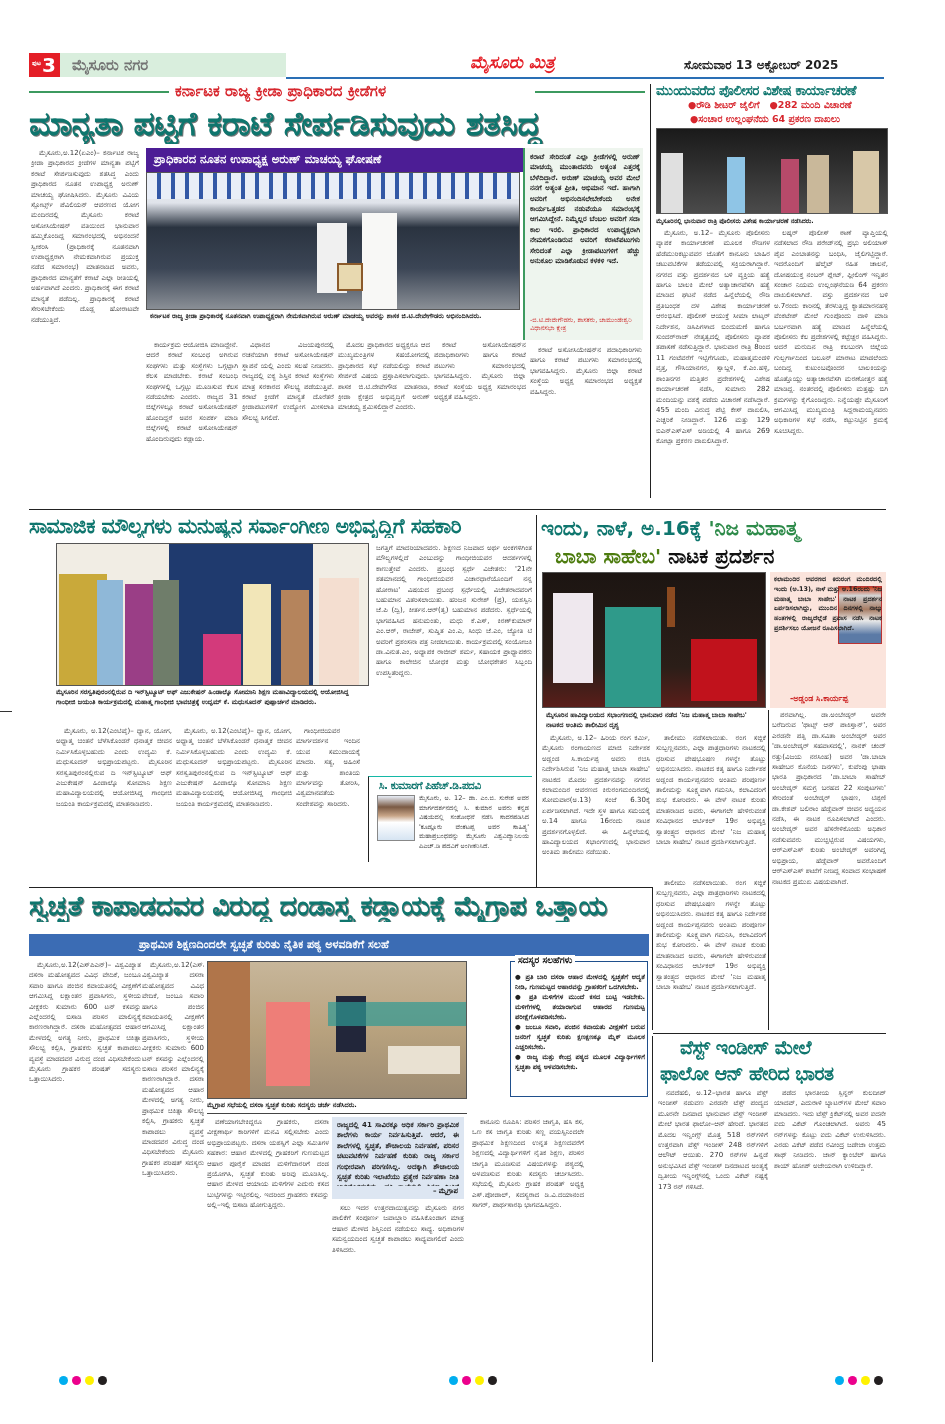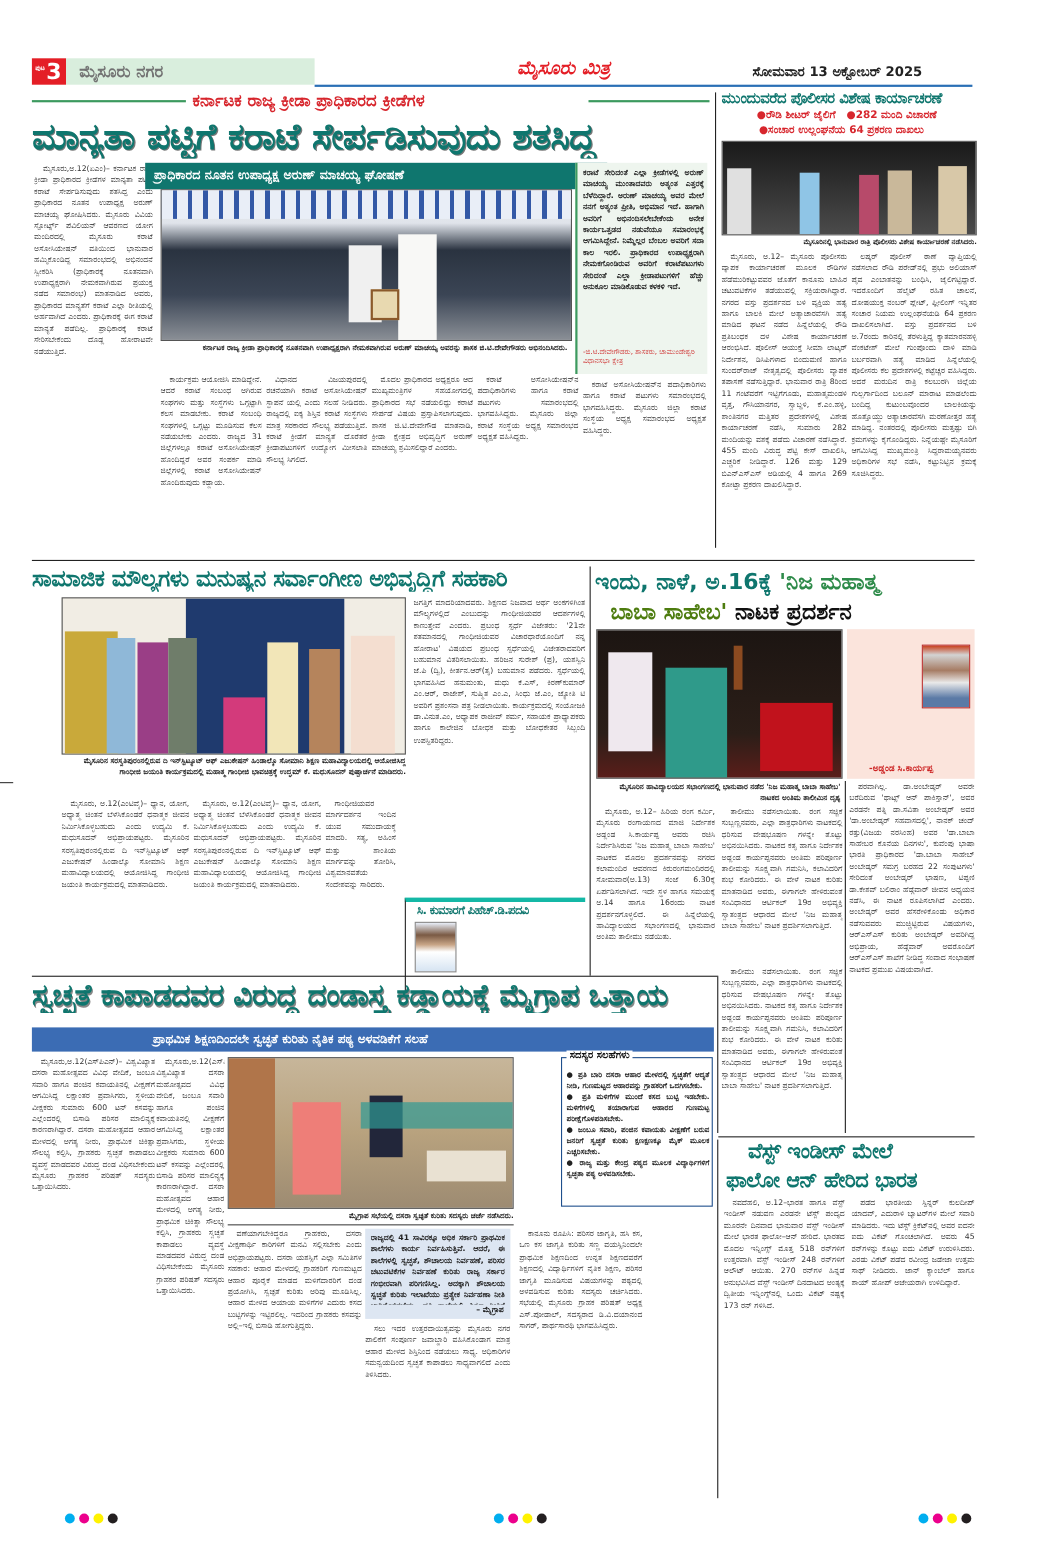--- a/index.html
+++ b/index.html
@@ -2,21 +2,21 @@
 <html><head>
 <meta charset="utf-8">
 <style>
 *{box-sizing:border-box;margin:0;padding:0}
 body{width:945px;height:1424px;background:#fff;font-family:"DejaVu Sans",sans-serif;position:relative;overflow:hidden;color:#111}
 .abs{position:absolute}
 .txt{font-size:7px;line-height:10.4px;color:#333;text-align:justify;overflow:hidden}
 .txt p{text-indent:8px}
 .rule{background:#222}
 .photo{overflow:hidden;border:1px solid #555}
-.cap{font-size:6.6px;line-height:9.5px;text-align:right;color:#222;font-weight:bold}
+.cap{font-size:6.6px;line-height:9.5px;text-align:left;color:#222;font-weight:bold}
 .hl{font-weight:bold;color:#0f766e;white-space:nowrap;letter-spacing:-0.5px}
 .reg{position:absolute;width:9px;height:9px;border-radius:50%}
 </style>
 </head>
 <body>
 
 <div class="abs" style="left:29px;top:53px;width:31px;height:24px;background:#e41e26;color:#fff">
   <span style="position:absolute;left:3px;top:6px;font-size:6px;font-weight:bold">ಪುಟ</span>
   <span style="position:absolute;left:13px;top:0;font-size:20px;font-weight:bold;line-height:24px">3</span>
 </div>
@@ -29,21 +29,21 @@
 
 <div class="abs" style="left:29px;top:91px;width:140px;height:2px;background:#3c9a5f"></div>
 <div class="abs hl" style="left:175px;top:82px;font-size:15px;color:#d7262d;letter-spacing:0">ಕರ್ನಾಟಕ ರಾಜ್ಯ ಕ್ರೀಡಾ ಪ್ರಾಧಿಕಾರದ ಕ್ರೀಡೆಗಳ</div>
 <div class="abs" style="left:535px;top:91px;width:110px;height:2px;background:#3c9a5f"></div>
 <div class="abs hl" style="left:29px;top:104px;font-size:33px;width:620px;overflow:hidden;text-shadow:1px 1px 0 #777">ಮಾನ್ಯತಾ ಪಟ್ಟಿಗೆ ಕರಾಟೆ ಸೇರ್ಪಡಿಸುವುದು ಶತಸಿದ್ಧ</div>
 
 <div class="abs txt" style="left:31px;top:148px;width:108px;height:348px">
     <p>ಮೈಸೂರು,ಅ.12(ಏಎಂ)– ಕರ್ನಾಟಕ ರಾಜ್ಯ ಕ್ರೀಡಾ ಪ್ರಾಧಿಕಾರದ ಕ್ರೀಡೆಗಳ ಮಾನ್ಯತಾ ಪಟ್ಟಿಗೆ ಕರಾಟೆ ಸೇರ್ಪಡಿಸುವುದು ಶತಸಿದ್ಧ ಎಂದು ಪ್ರಾಧಿಕಾರದ ನೂತನ ಉಪಾಧ್ಯಕ್ಷ ಅರುಣ್ ಮಾಚಯ್ಯ ಘೋಷಿಸಿದರು. ಮೈಸೂರು ವಿವಿಯ ಸ್ಪೋರ್ಟ್ಸ್ ಪೆವಿಲಿಯನ್ ಆವರಣದ ಯೋಗ ಮಂದಿರದಲ್ಲಿ ಮೈಸೂರು ಕರಾಟೆ ಅಸೋಸಿಯೇಷನ್ ವತಿಯಿಂದ ಭಾನುವಾರ ಹಮ್ಮಿಕೊಂಡಿದ್ದ ಸಮಾರಂಭದಲ್ಲಿ ಅಭಿನಂದನೆ ಸ್ವೀಕರಿಸಿ (ಪ್ರಾಧಿಕಾರಕ್ಕೆ ನೂತನವಾಗಿ ಉಪಾಧ್ಯಕ್ಷರಾಗಿ ನೇಮಕವಾಗಿರುವ ಪ್ರಯುಕ್ತ ನಡೆದ ಸಮಾರಂಭ) ಮಾತನಾಡಿದ ಅವರು, ಪ್ರಾಧಿಕಾರದ ಮಾನ್ಯತೆಗೆ ಕರಾಟೆ ಎಲ್ಲಾ ರೀತಿಯಲ್ಲಿ ಅರ್ಹವಾಗಿದೆ ಎಂದರು. ಪ್ರಾಧಿಕಾರಕ್ಕೆ ಈಗ ಕರಾಟೆ ಮಾನ್ಯತೆ ಪಡೆದಿಲ್ಲ. ಪ್ರಾಧಿಕಾರಕ್ಕೆ ಕರಾಟೆ ಸೇರಿಸಬೇಕೆಂದು ದೊಡ್ಡ ಹೋರಾಟವೇ ನಡೆಯುತ್ತಿದೆ.</p>
   </div>
 
-<div class="abs" style="left:132px;top:148px;width:420px;height:24px;background:#0f766e">
+<div class="abs" style="left:146px;top:148px;width:420px;height:24px;background:#4c1d95">
   <span style="position:absolute;left:8px;top:4px;font-size:11.5px;font-weight:bold;color:#fff;white-space:nowrap">ಪ್ರಾಧಿಕಾರದ ನೂತನ ಉಪಾಧ್ಯಕ್ಷ ಅರುಣ್ ಮಾಚಯ್ಯ ಘೋಷಣೆ</span>
 </div>
 <div class="abs photo" style="left:146px;top:172px;width:374px;height:138px;background:linear-gradient(180deg,#f4f4f4 0%,#dfe3ea 22%,#2a3340 40%,#3b4555 70%,#8a8f96 100%)">
   <div style="position:absolute;left:0;top:0;width:100%;height:26px;background:repeating-linear-gradient(90deg,#e9eef7 0 10px,#3358a6 10px 14px)"></div>
   <div style="position:absolute;left:170px;top:50px;width:30px;height:70px;background:#f0f0f0"></div>
   <div style="position:absolute;left:215px;top:40px;width:35px;height:98px;background:#f8f8f6"></div>
   <div style="position:absolute;left:190px;top:90px;width:26px;height:28px;background:#e8d9b0;border:2px solid #8b5a2b"></div>
 </div>
 <div class="abs cap" style="left:150px;top:312px;width:366px;height:20px;overflow:hidden">ಕರ್ನಾಟಕ ರಾಜ್ಯ ಕ್ರೀಡಾ ಪ್ರಾಧಿಕಾರಕ್ಕೆ ನೂತನವಾಗಿ ಉಪಾಧ್ಯಕ್ಷರಾಗಿ ನೇಮಕವಾಗಿರುವ ಅರುಣ್ ಮಾಚಯ್ಯ ಅವರನ್ನು ಶಾಸಕ ಜಿ.ಟಿ.ದೇವೇಗೌಡರು ಅಭಿನಂದಿಸಿದರು.</div>
 
@@ -112,41 +112,43 @@
 <div class="abs txt" style="left:56px;top:726px;width:116px;height:148px">
     <p>ಮೈಸೂರು, ಅ.12(ಎಂಟಿವೈ)– ಧ್ಯಾನ, ಯೋಗ, ಅಧ್ಯಾತ್ಮ ಚಿಂತನೆ ಬೆಳೆಸಿಕೊಂಡರೆ ಧನಾತ್ಮಕ ಜೀವನ ನಿರ್ಮಿಸಿಕೊಳ್ಳಬಹುದು ಎಂದು ಉದ್ಯಮಿ ಕೆ. ಮಧುಸೂದನ್ ಅಭಿಪ್ರಾಯಪಟ್ಟರು. ಮೈಸೂರಿನ ಸರಸ್ವತಿಪುರಂನಲ್ಲಿರುವ ದಿ ಇನ್‌ಸ್ಟಿಟ್ಯೂಟ್ ಆಫ್ ಎಜುಕೇಷನ್ ಹಿಂಡಾಲ್ಕೊ ಸೋಮಾನಿ ಶಿಕ್ಷಣ ಮಹಾವಿದ್ಯಾಲಯದಲ್ಲಿ ಆಯೋಜಿಸಿದ್ದ ಗಾಂಧೀಜಿ ಜಯಂತಿ ಕಾರ್ಯಕ್ರಮದಲ್ಲಿ ಮಾತನಾಡಿದರು.</p>
   </div>
 <div class="abs txt" style="left:176px;top:726px;width:116px;height:148px">
     <p>ಮೈಸೂರು, ಅ.12(ಎಂಟಿವೈ)– ಧ್ಯಾನ, ಯೋಗ, ಅಧ್ಯಾತ್ಮ ಚಿಂತನೆ ಬೆಳೆಸಿಕೊಂಡರೆ ಧನಾತ್ಮಕ ಜೀವನ ನಿರ್ಮಿಸಿಕೊಳ್ಳಬಹುದು ಎಂದು ಉದ್ಯಮಿ ಕೆ. ಮಧುಸೂದನ್ ಅಭಿಪ್ರಾಯಪಟ್ಟರು. ಮೈಸೂರಿನ ಸರಸ್ವತಿಪುರಂನಲ್ಲಿರುವ ದಿ ಇನ್‌ಸ್ಟಿಟ್ಯೂಟ್ ಆಫ್ ಎಜುಕೇಷನ್ ಹಿಂಡಾಲ್ಕೊ ಸೋಮಾನಿ ಶಿಕ್ಷಣ ಮಹಾವಿದ್ಯಾಲಯದಲ್ಲಿ ಆಯೋಜಿಸಿದ್ದ ಗಾಂಧೀಜಿ ಜಯಂತಿ ಕಾರ್ಯಕ್ರಮದಲ್ಲಿ ಮಾತನಾಡಿದರು.</p>
   </div>
 <div class="abs txt" style="left:296px;top:726px;width:64px;height:148px">
     <p>ಗಾಂಧೀಜಿಯವರ ಮಾರ್ಗದರ್ಶನ ಇಂದಿನ ಯುವ ಸಮುದಾಯಕ್ಕೆ ಮಾದರಿ. ಸತ್ಯ, ಅಹಿಂಸೆ ಮತ್ತು ಶಾಂತಿಯ ಮಾರ್ಗವನ್ನು ತೋರಿಸಿ, ವಿಶ್ವಮಾನವತೆಯ ಸಂದೇಶವನ್ನು ಸಾರಿದರು.</p>
   </div>
 
-<div class="abs" style="left:368px;top:816px;width:164px;height:86px;border-left:1px solid #222;border-top:4px solid #14b8a6">
+<div class="abs" style="left:368px;top:776px;width:164px;height:86px;border-left:1px solid #222;border-top:1px solid #14b8a6">
   <div class="hl" style="position:absolute;left:10px;top:2px;font-size:10.5px">ಸಿ. ಕುಮಾರಗೆ ಪಿಹೆಚ್.ಡಿ.ಪದವಿ</div>
   <div style="position:absolute;left:8px;top:18px;width:38px;height:46px;border:1px solid #888;background:linear-gradient(180deg,#e8eef8 0%,#7a5a44 25%,#c8a587 45%,#ffffff 60%,#d6e4f2 100%)"></div>
+  <div class="txt" style="position:absolute;left:50px;top:17px;width:110px;height:66px;font-size:6.5px;line-height:9.6px">ಮೈಸೂರು, ಅ. 12– ಡಾ. ಎಂ.ಜಿ. ಸುರೇಶ ಅವರ ಮಾರ್ಗದರ್ಶನದಲ್ಲಿ ಸಿ. ಕುಮಾರ ಅವರು ಕನ್ನಡ ವಿಷಯದಲ್ಲಿ ಸಂಶೋಧನೆ ನಡೆಸಿ ಸಾದರಪಡಿಸಿದ 'ಕೂಡ್ಲೂರು ವೆಂಕಟಪ್ಪ ಅವರ ಸಾಹಿತ್ಯ' ಮಹಾಪ್ರಬಂಧವನ್ನು ಮೈಸೂರು ವಿಶ್ವವಿದ್ಯಾನಿಲಯ ಪಿಎಚ್.ಡಿ ಪದವಿಗೆ ಅಂಗೀಕರಿಸಿದೆ.</div>
 </div>
 
 <div class="abs rule" style="left:536px;top:515px;width:1px;height:372px"></div>
 
 <div class="abs" style="left:541px;top:514px;width:345px;font-weight:bold;font-size:20px;line-height:28px;white-space:nowrap">
   <span style="color:#0f766e">ಇಂದು, ನಾಳೆ, ಅ.16ಕ್ಕೆ </span><span style="color:#2e8b4a">'ನಿಜ ಮಹಾತ್ಮ</span><br>
   <span style="display:inline-block;width:14px"></span><span style="color:#4d7c0f">ಬಾಬಾ ಸಾಹೇಬ'</span><span style="color:#111"> ನಾಟಕ ಪ್ರದರ್ಶನ</span>
 </div>
 <div class="abs photo" style="left:542px;top:572px;width:224px;height:136px;background:linear-gradient(180deg,#1c1512 0%,#2b1e18 70%,#5a1e1a 100%)">
   <div style="position:absolute;left:10px;top:20px;width:40px;height:90px;background:#efe8ee"></div>
   <div style="position:absolute;left:62px;top:34px;width:56px;height:100px;background:#2f9a8a"></div>
   <div style="position:absolute;left:148px;top:66px;width:66px;height:62px;background:#c1121c"></div>
   <div style="position:absolute;left:124px;top:14px;width:8px;height:40px;background:#8b4a20"></div>
 </div>
 <div class="abs cap" style="left:546px;top:711px;width:218px;height:20px;overflow:hidden">ಮೈಸೂರಿನ ಹಾವಿದ್ಯಾಲಯದ ಸಭಾಂಗಣದಲ್ಲಿ ಭಾನುವಾರ ನಡೆದ 'ನಿಜ ಮಹಾತ್ಮ ಬಾಬಾ ಸಾಹೇಬ' ನಾಟಕದ ಅಂತಿಮ ತಾಲೀಮಿನ ದೃಶ್ಯ</div>
 
 <div class="abs" style="left:770px;top:572px;width:116px;height:136px;background:#fbe4dc">
   <div style="position:absolute;left:68px;top:14px;width:44px;height:58px;border:1px solid #b33;background:linear-gradient(180deg,#c8401c 0%,#d3d3d3 15%,#a67c64 40%,#e9e9e9 60%,#5b7aa6 85%)"></div>
+  <div class="txt" style="position:absolute;left:4px;top:3px;width:108px;height:116px;font-size:6.4px;line-height:9.8px;font-weight:bold;color:#222">ಕಲಾಮಂದಿರ ಆವರಣದ ಕಿರುರಂಗ ಮಂದಿರದಲ್ಲಿ ಇಂದು (ಅ.13), ನಾಳೆ ಮತ್ತು ಅ.16ರಂದು 'ನಿಜ ಮಹಾತ್ಮ ಬಾಬಾ ಸಾಹೇಬ' ನಾಟಕ ಪ್ರದರ್ಶನ ಏರ್ಪಡಿಸಲಾಗಿದ್ದು, ಮುಂದಿನ ದಿನಗಳಲ್ಲಿ ನಾಲ್ಕು ಹಂತಗಳಲ್ಲಿ ರಾಜ್ಯದೆಲ್ಲೆಡೆ ಪ್ರವಾಸ ನಡೆಸಿ ನಾಟಕ ಪ್ರದರ್ಶಿಸಲು ಯೋಜನೆ ರೂಪಿಸಲಾಗಿದೆ.</div>
   <div style="position:absolute;left:20px;top:122px;font-size:8px;font-weight:bold;color:#c22;white-space:nowrap">-ಅಡ್ಡಂಡ ಸಿ.ಕಾರ್ಯಪ್ಪ</div>
 </div>
 
 <div class="abs txt" style="left:542px;top:733px;width:108px;height:142px">
     <p>ಮೈಸೂರು, ಅ.12– ಹಿರಿಯ ರಂಗ ಕರ್ಮಿ, ಮೈಸೂರು ರಂಗಾಯಣದ ಮಾಜಿ ನಿರ್ದೇಶಕ ಅಡ್ಡಂಡ ಸಿ.ಕಾರ್ಯಪ್ಪ ಅವರು ರಚಿಸಿ ನಿರ್ದೇಶಿಸಿರುವ 'ನಿಜ ಮಹಾತ್ಮ ಬಾಬಾ ಸಾಹೇಬ' ನಾಟಕದ ಮೊದಲ ಪ್ರದರ್ಶನವನ್ನು ನಗರದ ಕಲಾಮಂದಿರ ಆವರಣದ ಕಿರುರಂಗಮಂದಿರದಲ್ಲಿ ಸೋಮವಾರ(ಅ.13) ಸಂಜೆ 6.30ಕ್ಕೆ ಏರ್ಪಡಿಸಲಾಗಿದೆ. ಇದೇ ಸ್ಥಳ ಹಾಗೂ ಸಮಯಕ್ಕೆ ಅ.14 ಹಾಗೂ 16ರಂದು ನಾಟಕ ಪ್ರದರ್ಶನಗೊಳ್ಳಲಿದೆ. ಈ ಹಿನ್ನೆಲೆಯಲ್ಲಿ ಹಾವಿದ್ಯಾಲಯದ ಸಭಾಂಗಣದಲ್ಲಿ ಭಾನುವಾರ ಅಂತಿಮ ತಾಲೀಮು ನಡೆಯಿತು.</p>
   </div>
 <div class="abs txt" style="left:656px;top:733px;width:110px;height:142px">
     <p>ತಾಲೀಮು ನಡೆಸಲಾಯಿತು. ರಂಗ ಸಜ್ಜಿಕೆ ಸುಬ್ಬಣ್ಣನವರು, ಎಲ್ಲಾ ಪಾತ್ರಧಾರಿಗಳು ನಾಟಕದಲ್ಲಿ ಧರಿಸುವ ವೇಷಭೂಷಣ ಗಳನ್ನೇ ತೊಟ್ಟು ಅಭಿನಯಿಸಿದರು. ನಾಟಕದ ಕತೃ ಹಾಗೂ ನಿರ್ದೇಶಕ ಅಡ್ಡಂಡ ಕಾರ್ಯಪ್ಪನವರು ಅಂತಿಮ ಪರಿಪೂರ್ಣ ತಾಲೀಮನ್ನು ಸೂಕ್ಷ್ಮವಾಗಿ ಗಮನಿಸಿ, ಕಲಾವಿದರಿಗೆ ಶುಭ ಕೋರಿದರು. ಈ ವೇಳೆ ನಾಟಕ ಕುರಿತು ಮಾತನಾಡಿದ ಅವರು, ಈಗಾಗಲೇ ಹೇಳಿರುವಂತೆ ಸಂವಿಧಾನದ ಆರ್ಟಿಕಲ್ 19ರ ಅಭಿವ್ಯಕ್ತಿ ಸ್ವಾತಂತ್ರ್ಯದ ಆಧಾರದ ಮೇಲೆ 'ನಿಜ ಮಹಾತ್ಮ ಬಾಬಾ ಸಾಹೇಬ' ನಾಟಕ ಪ್ರದರ್ಶಿಸಲಾಗುತ್ತಿದೆ.</p>
   </div>
 <div class="abs txt" style="left:772px;top:710px;width:114px;height:320px">

